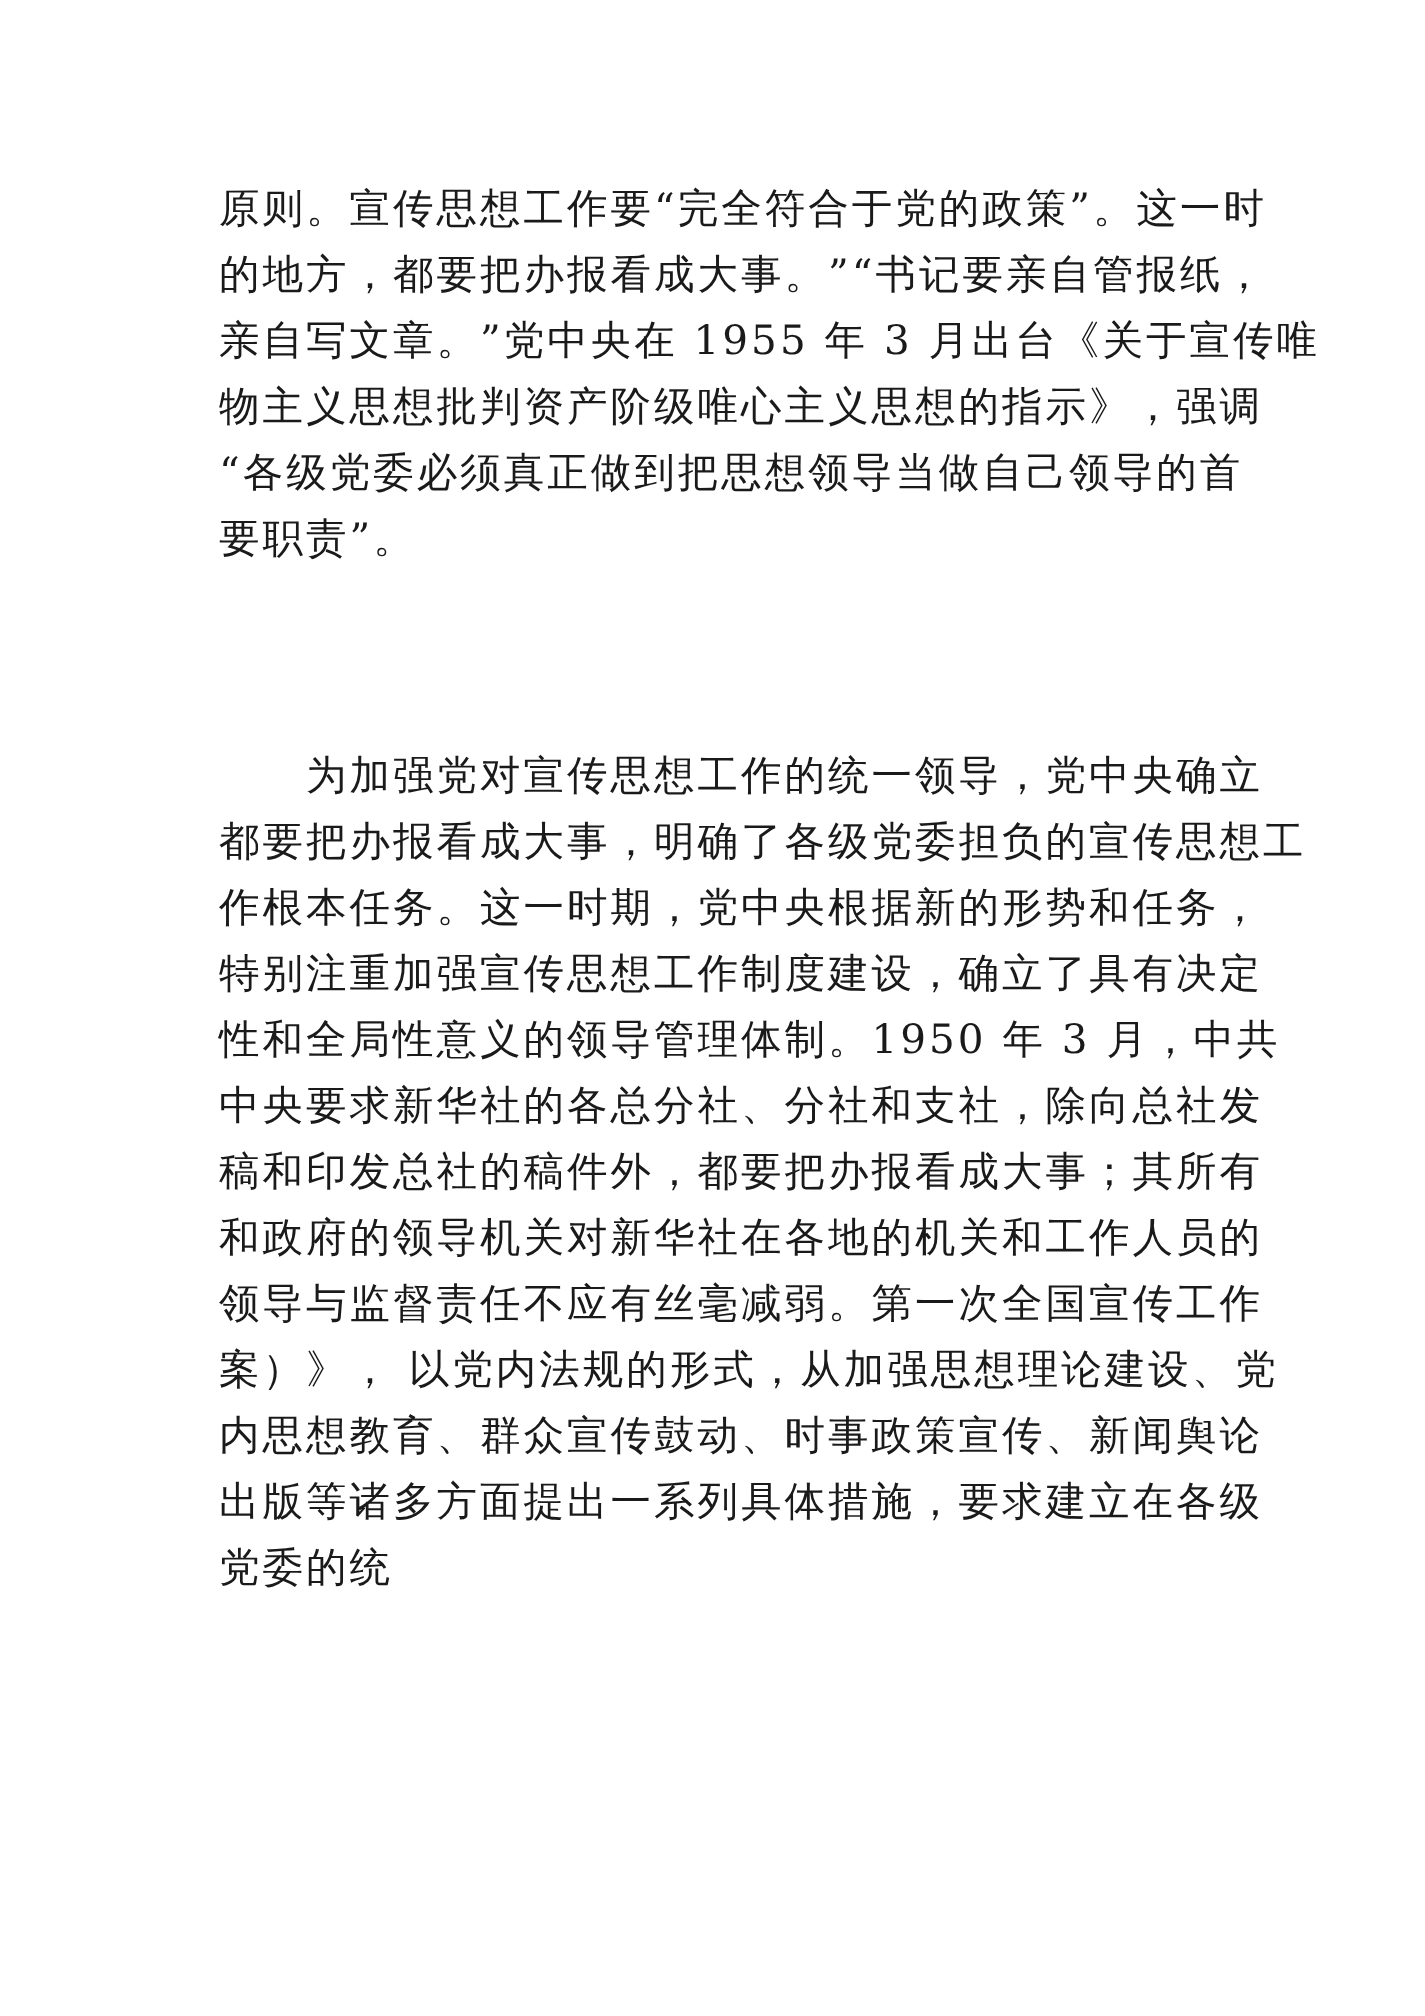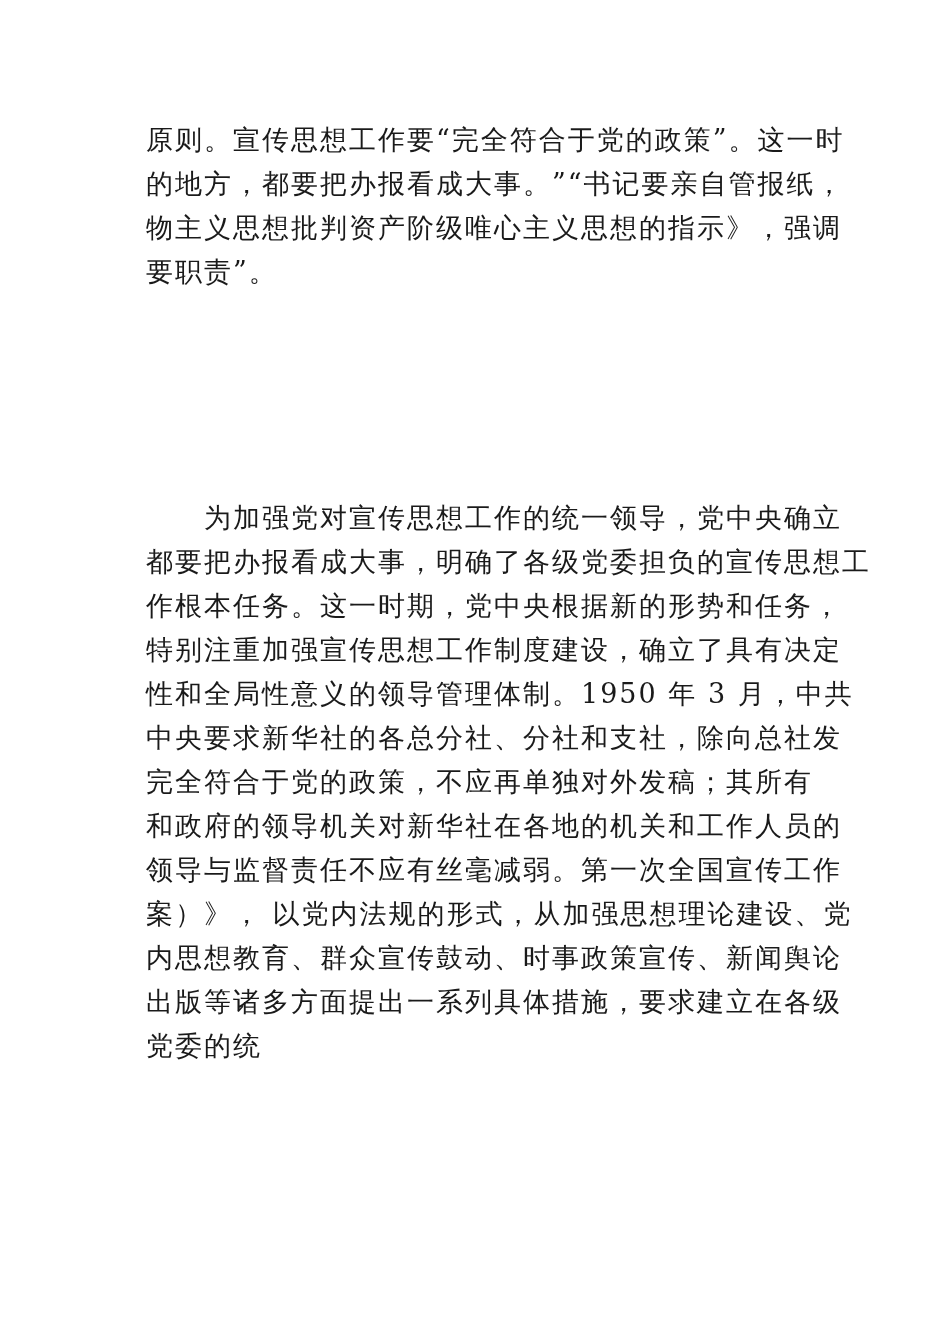--- a/index.html
+++ b/index.html
@@ -21,32 +21,34 @@
   .line.last { text-align-last: left; }
 </style>
 </head>
 <body>
 
 <div class="page">
 
   <div class="para" style="top:118px;">
     <span class="line">原则。宣传思想工作要“完全符合于党的政策”。这一时</span>
     <span class="line">的地方，都要把办报看成大事。”“书记要亲自管报纸，</span>
+    <span class="line">亲自写文章。”党中央在 1955 年 3 月出台《关于宣传唯</span>
     <span class="line">物主义思想批判资产阶级唯心主义思想的指示》，强调</span>
+    <span class="line">“各级党委必须真正做到把思想领导当做自己领导的首</span>
     <span class="line last">要职责”。</span>
   </div>
 
   <div class="para" style="top:496px;">
     <span class="line">　　为加强党对宣传思想工作的统一领导，党中央确立</span>
     <span class="line">都要把办报看成大事，明确了各级党委担负的宣传思想工</span>
     <span class="line">作根本任务。这一时期，党中央根据新的形势和任务，</span>
     <span class="line">特别注重加强宣传思想工作制度建设，确立了具有决定</span>
     <span class="line">性和全局性意义的领导管理体制。1950 年 3 月，中共</span>
     <span class="line">中央要求新华社的各总分社、分社和支社，除向总社发</span>
-    <span class="line">完全符合于党的政策，不应再单独对外发稿；其所有</span>
+    <span class="line">稿和印发总社的稿件外，都要把办报看成大事；其所有</span>
     <span class="line">和政府的领导机关对新华社在各地的机关和工作人员的</span>
     <span class="line">领导与监督责任不应有丝毫减弱。第一次全国宣传工作</span>
     <span class="line">案）》， 以党内法规的形式，从加强思想理论建设、党</span>
     <span class="line">内思想教育、群众宣传鼓动、时事政策宣传、新闻舆论</span>
     <span class="line">出版等诸多方面提出一系列具体措施，要求建立在各级</span>
     <span class="line last">党委的统</span>
   </div>
 
 </div>
 

